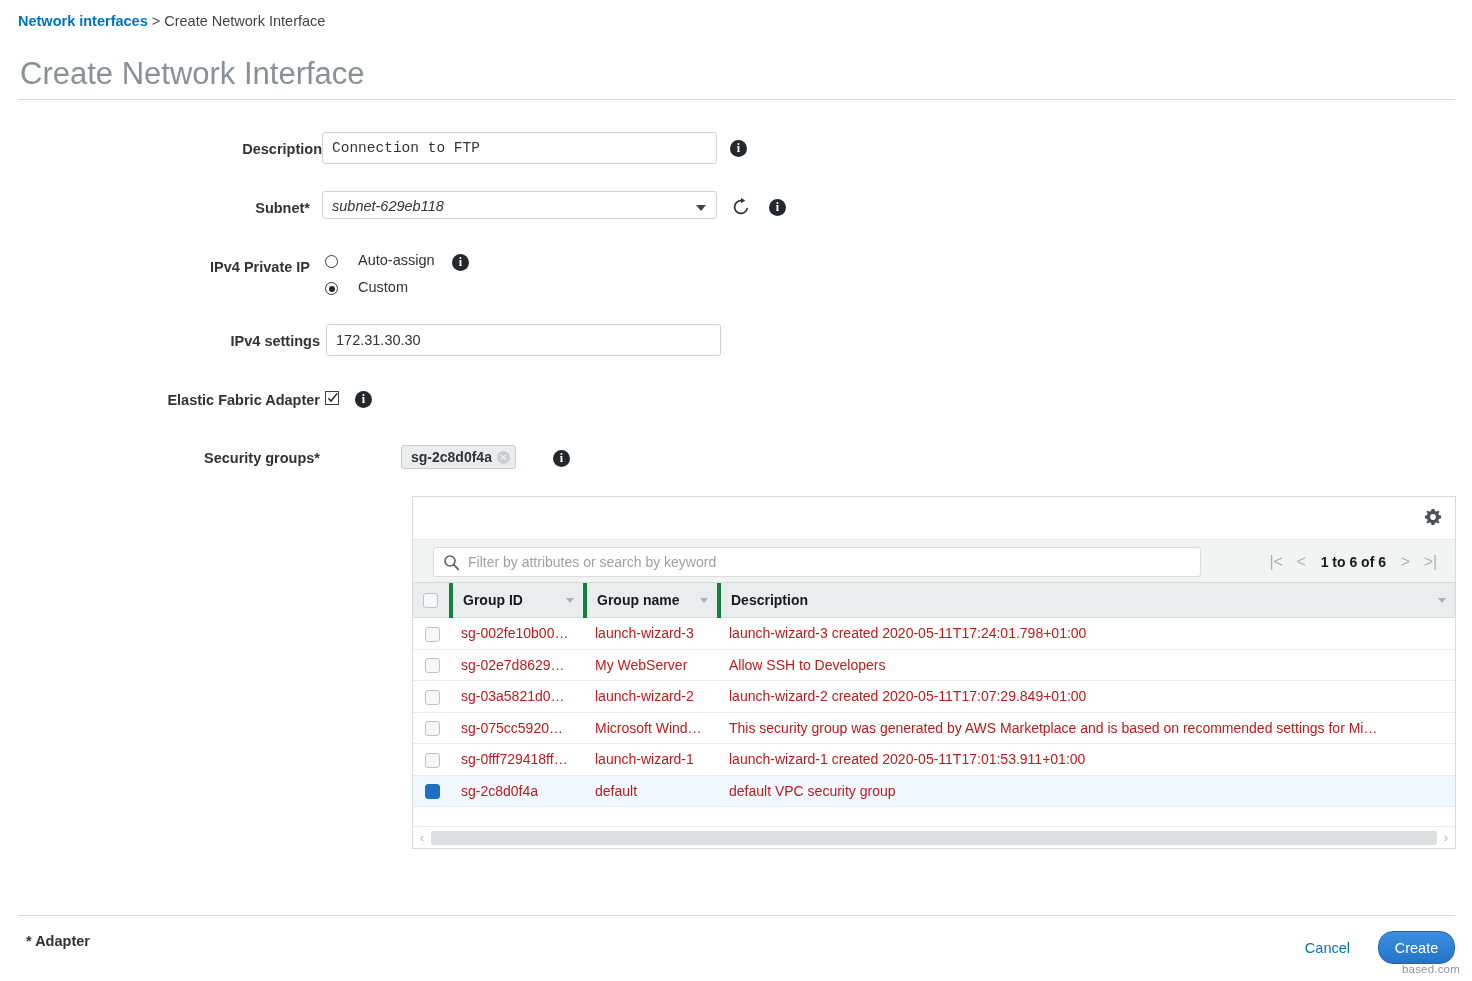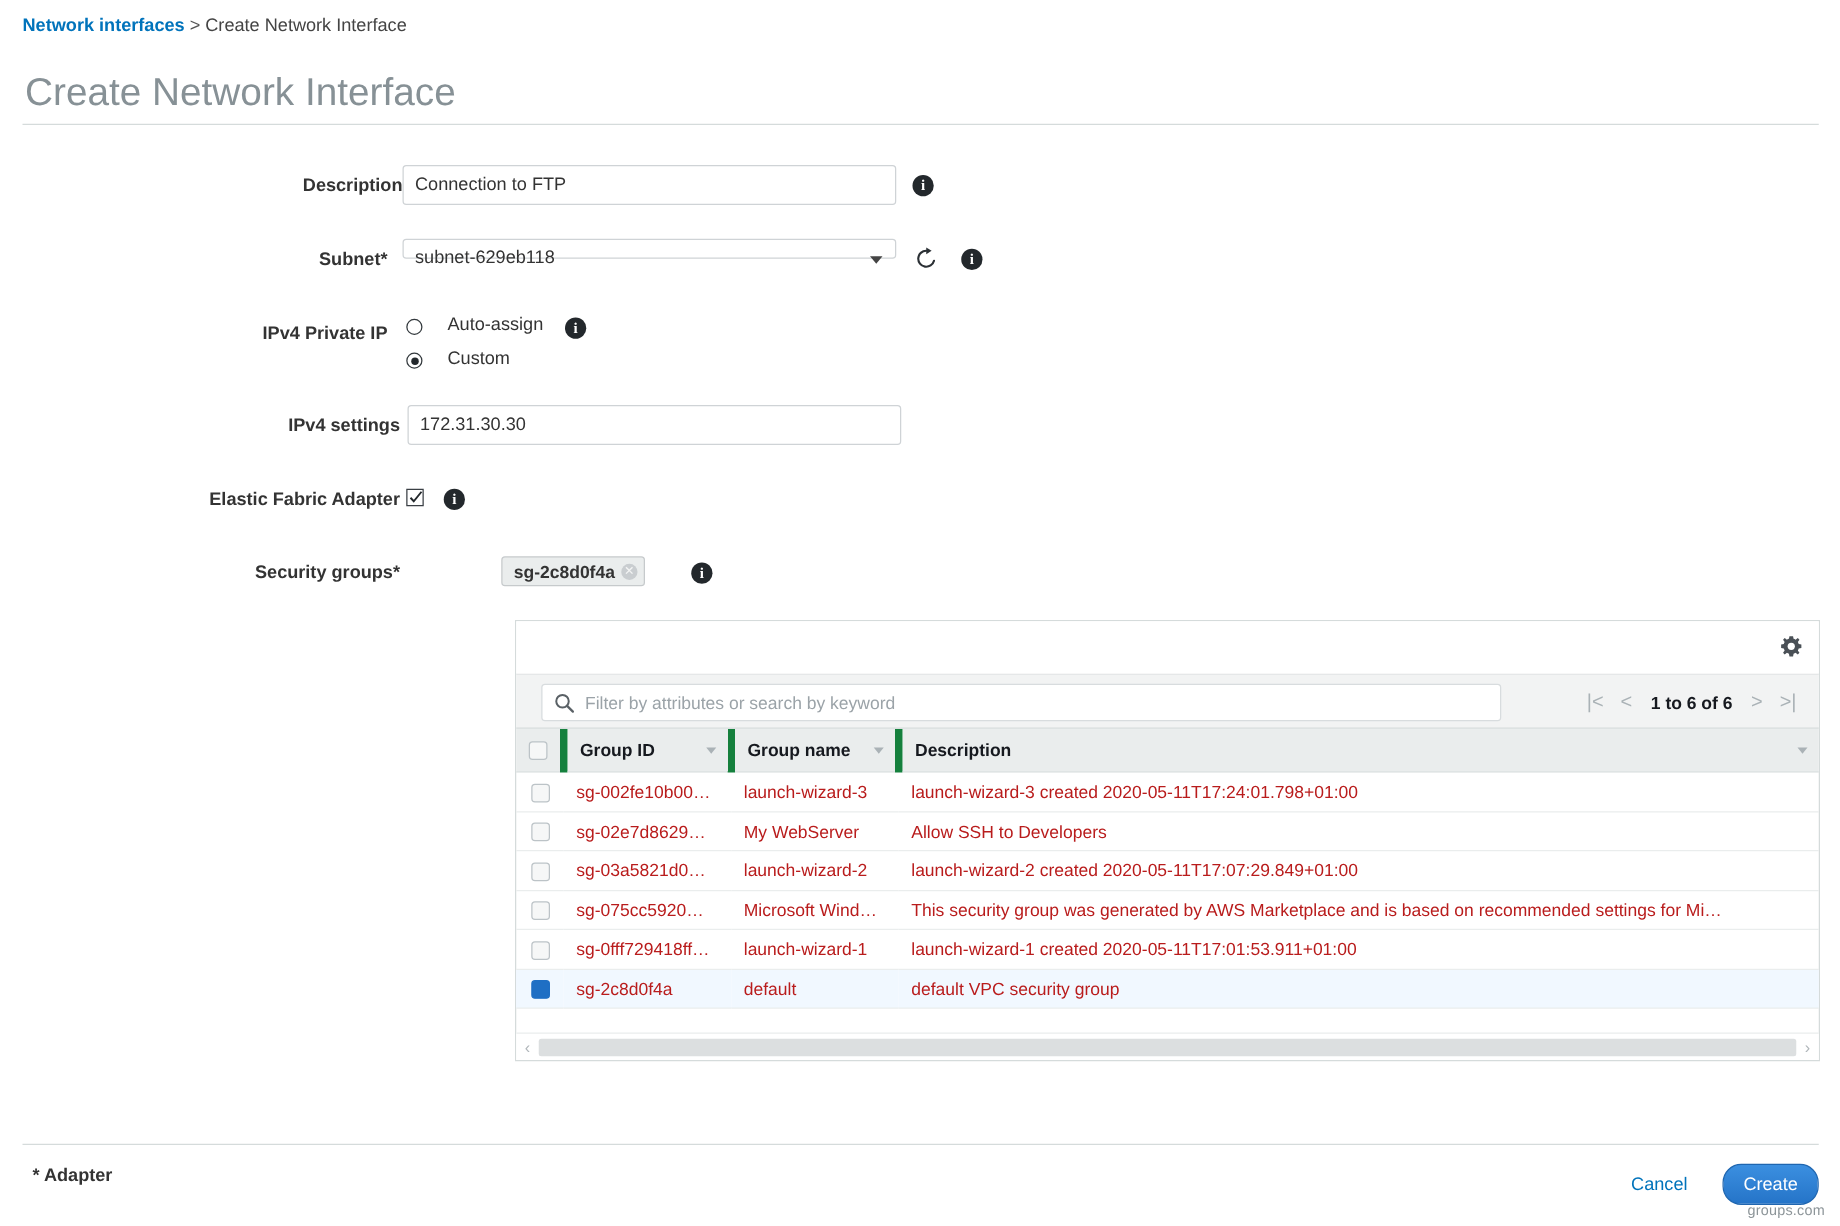--- a/index.html
+++ b/index.html
@@ -73,24 +73,25 @@
     font-family: "Liberation Sans", sans-serif;
     font-size: 14.5px;
     color: #333333;
     padding: 0 9px;
     outline: none;
   }
   .text-input::placeholder { color: #9aa0a6; }
 
   .select-wrap {
     position: absolute;
-    height: 16px;
+    height: 28px;
     border: 1px solid #cfd3d6;
     border-radius: 3px;
     background: #ffffff;
+    font-style: italic;
   }
   .select-wrap .sel-value {
     position: absolute;
     left: 9px; top: 6px;
     font-size: 14.5px;
     color: #333333;
   }
   .select-wrap .sel-caret {
     position: absolute;
     right: 10px; top: 13px;
@@ -267,21 +268,21 @@
   .th-text { padding-left: 10px; white-space: nowrap; }
   .th-caret {
     margin-left: auto;
     margin-right: 9px;
     width: 0; height: 0;
     border-left: 4.5px solid transparent;
     border-right: 4.5px solid transparent;
     border-top: 5.5px solid #aab2b6;
     cursor: pointer;
   }
-  .col-sep { border-left: 6px solid #15803d; }
+  .col-sep { border-left: 4px solid #15803d; }
 
   .tbl tbody td {
     height: 31.5px;
     font-size: 14px;
     color: #b91c1c;
     border-bottom: 1px solid #eaeded;
     padding: 0 0 0 10px;
     overflow: hidden;
     white-space: nowrap;
     text-overflow: ellipsis;
@@ -384,21 +385,21 @@
 <div class="breadcrumb">
   <span class="crumb-link">Network interfaces</span><span class="crumb-sep">&gt;</span><span class="crumb-current">Create Network Interface</span>
 </div>
 
 <div class="page-title">Create Network Interface</div>
 <div class="title-rule"></div>
 
 <div class="form-area">
 
   <div class="field-label" style="left:140px; top:141px; width:182px;">Description</div>
-  <input class="text-input" style="left: 322px; top: 132px; width: 395px;" value="Connection to FTP">
+  <input class="text-input" style="left: 322px; top: 132px; width: 395px; font-family: Liberation Mono, monospace;" value="Connection to FTP">
   <div class="info-icon" style="left:730px; top:140px;">i</div>
 
   <div class="field-label" style="left:140px; top:200px; width:170px;">Subnet*</div>
   <div class="select-wrap" style="left:322px; top:191px; width:395px;">
     <span class="sel-value">subnet-629eb118</span>
     <span class="sel-caret"></span>
   </div>
   <span class="refresh-icon" style="left:731px; top:197px;">
     <svg width="20" height="20" viewBox="0 0 20 20">
       <path d="M10 3.6 A6.4 6.4 0 1 0 16.2 11.6" fill="none" stroke="#2b3035" stroke-width="1.7" stroke-linecap="round"></path>
@@ -546,13 +547,13 @@
     <span class="hs-arrow">‹</span>
     <span class="hs-track"></span>
     <span class="hs-arrow">›</span>
   </div>
 </div>
 
 <div class="footer-rule"></div>
 <div class="required-note">* Adapter</div>
 <div class="cancel-btn">Cancel</div>
 <button class="create-btn">Create</button>
-<div class="watermark">groups.com</div>
+<div class="watermark">based.com</div>
 
 </body></html>

